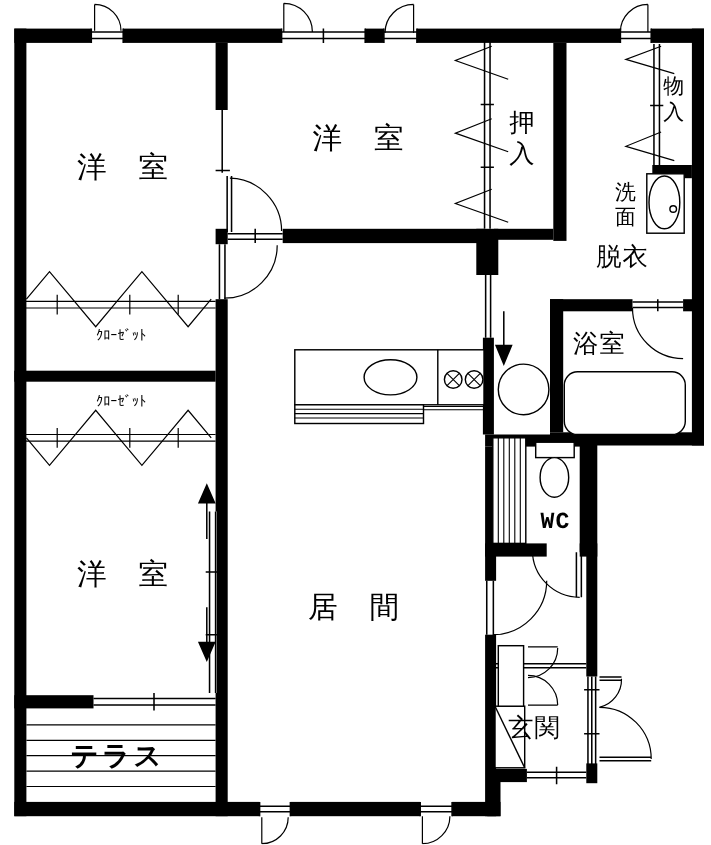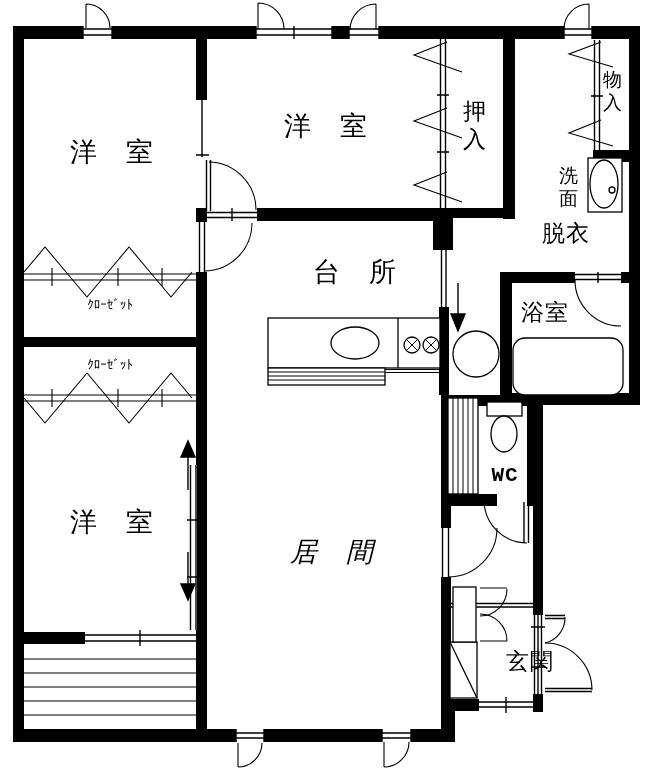--- a/index.html
+++ b/index.html
@@ -243,21 +243,21 @@
 <div class="lbl room" style="left:112px; top:152px;">洋　室</div>
 <div class="lbl room" style="left:326px; top:126px;">洋　室</div>
 <div class="lbl mid" style="left:475px; top:125px;">押
 入</div>
 <div class="lbl small" style="left:613px; top:91px;">物
 入</div>
 <div class="lbl small" style="left:569px; top:187px;">洗
 面</div>
 <div class="lbl mid" style="left:566px; top:233px;">脱衣</div>
 <div class="lbl mid" style="left:545px; top:312px;">浴室</div>
-<div class="lbl room" style="left:355px; top:272px;">台　所</div>
 <div class="lbl closet" style="left:110px; top:305px;">ｸﾛｰｾﾞｯﾄ</div>
 <div class="lbl closet" style="left:110px; top:365px;">ｸﾛｰｾﾞｯﾄ</div>
 <div class="lbl room" style="left:112px; top:522px;">洋　室</div>
-<div class="lbl room" style="left:332px; top:552px;font-style:italic;">居　間</div>
+<div class="lbl room" style="left:322px; top:552px;">居　間</div>
 <div class="lbl wc" style="left:505px; top:476px;">WC</div>
-<div class="lbl mid" style="left:530px; top:661px;">玄関</div>
+<div class="lbl mid" style="left:486px; top:661px;">玄関</div>
+<div class="lbl terrace" style="left:107px; top:688px;">テラス</div>
 
 </div>
 
 </body></html>

